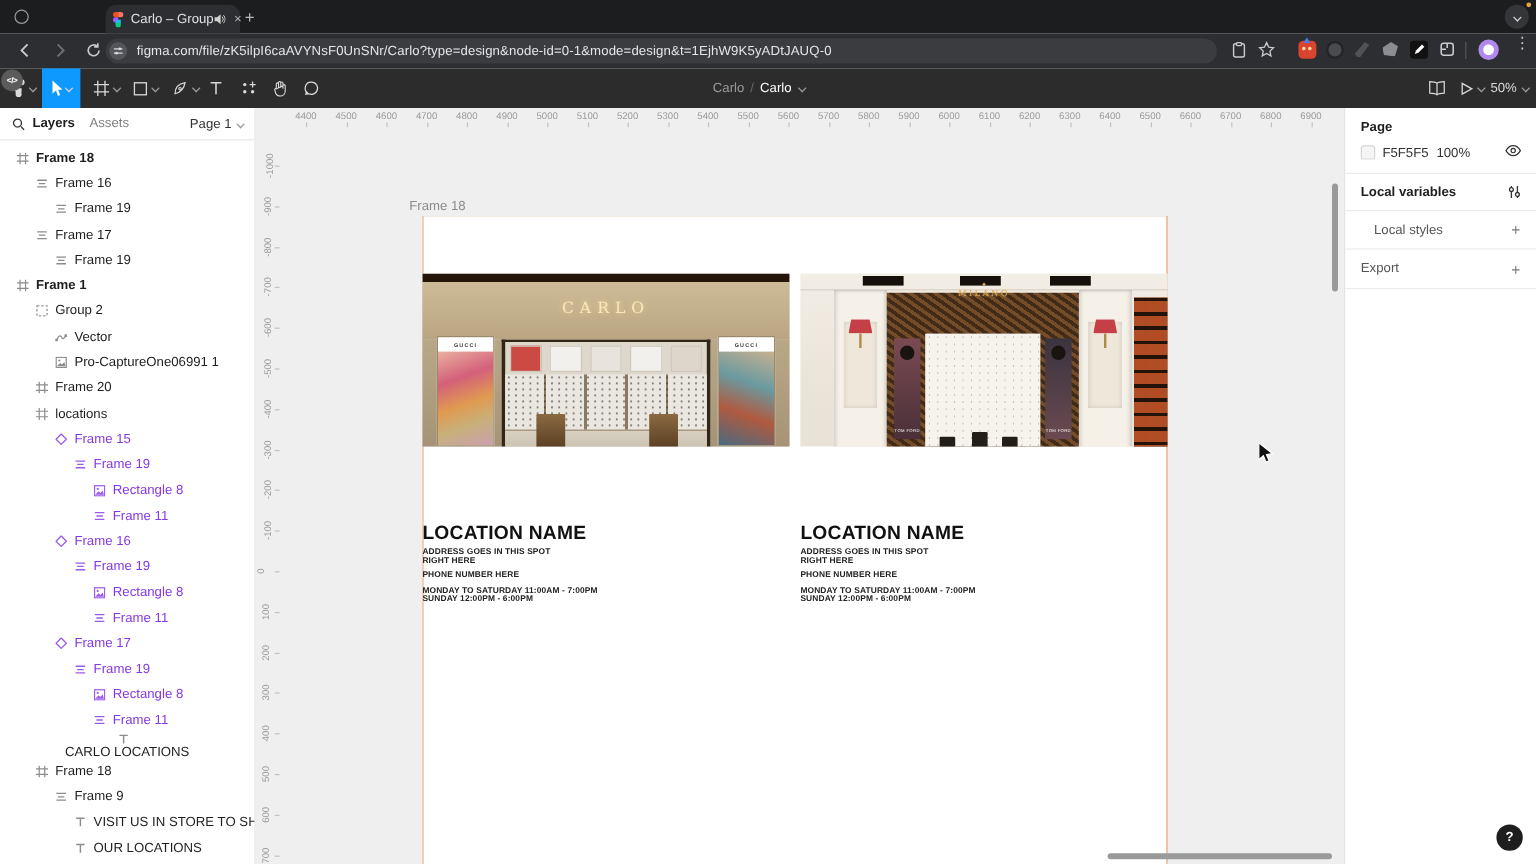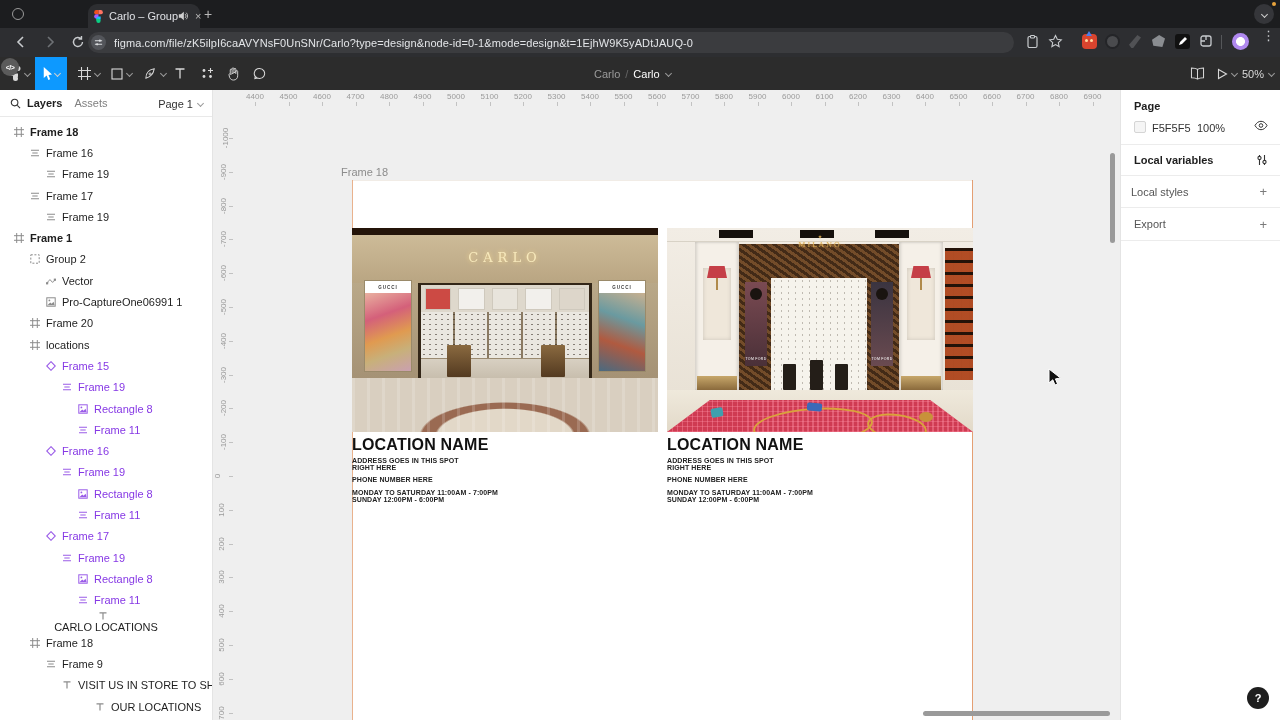--- a/index.html
+++ b/index.html
@@ -61,21 +61,21 @@
   #frame18{position:absolute;left:139px;top:90px;width:621px;height:540px;background:#fff;border-top:1px solid #f1ece6}
   #frame18-label{position:absolute;left:128px;top:76px;font-size:11px;color:#8c8c8c}
   .guide{position:absolute;top:90px;width:1px;height:540px;background:#e5a579;opacity:.85}
   .card-title{position:absolute;font-size:16px;line-height:13px;font-weight:bold;color:#111;letter-spacing:.2px}
   .card-small{position:absolute;font-size:7px;line-height:6.8px;font-weight:bold;color:#222;letter-spacing:.1px}
   #hscroll{position:absolute;left:710px;top:621px;width:187px;height:5px;border-radius:3px;background:#9a9a9a}
   #vscroll{position:absolute;left:897px;top:63px;width:5px;height:90px;border-radius:3px;background:#9a9a9a}
   #help-btn{position:absolute;right:11px;bottom:11px;width:22px;height:22px;border-radius:50%;background:#1e1e1e;color:#fff;font-size:11px;font-weight:bold;display:flex;align-items:center;justify-content:center}
 
   
-  .store{position:absolute;width:306px;height:204px;overflow:hidden}
+  .store{position:absolute;width:306px;height:144px;overflow:hidden}
   #store1{left:139px;top:138px;background:#cfc5b6}
   .s1-ceiling{position:absolute;left:0;top:0;width:306px;height:7px;background:#241409}
   .s1-facade{position:absolute;left:0;top:7px;width:306px;height:48px;background:linear-gradient(#cdbb98,#b9a582),repeating-linear-gradient(115deg,rgba(255,255,255,.07) 0 6px,transparent 6px 14px)}
   .s1-sign{position:absolute;left:0;top:22px;width:100%;text-align:center;font-family:"DejaVu Serif",serif;font-size:13px;letter-spacing:5px;color:#f7e9bc;text-shadow:0 0 5px rgba(255,225,150,.9)}
   .s1-wall{position:absolute;top:55px;width:66px;height:95px;background:linear-gradient(#b9a888,#a59275)}
   .s1-box{position:absolute;top:52px;width:48px;height:92px;border:1px solid #9a8a6a;background:#fff}
   .s1-box .bhead{height:12px;display:flex;align-items:center;justify-content:center;font-size:4.5px;letter-spacing:1px;color:#3a3a3a;font-weight:bold}
   .s1-box .bposter{height:78px}
   .s1-front{position:absolute;left:66px;top:55px;width:174px;height:95px;background:#ded8cc;border-left:3px solid #332617;border-right:3px solid #332617;border-top:2px solid #332617}
   .s1-posters{position:absolute;left:4px;top:3px;width:160px;height:22px;display:flex;gap:7px}
@@ -526,21 +526,21 @@
           <span class="llabel">Frame 9</span>
         </div>
         <div class="layer-row" style="padding-left: 62px;">
           <span class="licon">
             <svg width="10" height="10" viewBox="0 0 10 10">
               <path d="M1.5 1.8h7M5 1.8v6.8" stroke="currentColor" stroke-width="1.2" fill="none"></path>
             </svg>
           </span>
           <span class="llabel">VISIT US IN STORE TO SHOP THE 2...</span>
         </div>
-        <div class="layer-row" style="padding-left: 95px;">
+        <div class="layer-row" style="padding-left: 62px;">
           <span class="licon">
             <svg width="10" height="10" viewBox="0 0 10 10">
               <path d="M1.5 1.8h7M5 1.8v6.8" stroke="currentColor" stroke-width="1.2" fill="none"></path>
             </svg>
           </span>
           <span class="llabel">OUR LOCATIONS</span>
         </div>
       </div>
   </div>
 
@@ -766,21 +766,21 @@
       <span class="rlabel" style="margin-left:13px">Local variables</span>
       <span style="position:absolute;right:12px">
         <svg width="12" height="12" viewBox="0 0 12 12">
             <path d="M3.5 1v10M8.5 1v10" stroke="#333" stroke-width="1.1"></path>
             <circle cx="3.5" cy="4" r="1.6" fill="#fff" stroke="#333" stroke-width="1.1"></circle>
             <circle cx="8.5" cy="8" r="1.6" fill="#fff" stroke="#333" stroke-width="1.1"></circle>
           </svg>
       </span>
     </div>
     <div class="rsec" style="height:32px;display:flex;align-items:center">
-      <span style="margin-left:10px;color:#555">Local styles</span>
+      <span style="margin-left:24px;color:#555">Local styles</span>
       <span class="plus" style="position:absolute;right:13px">+</span>
     </div>
     <div class="rsec" style="height:33px;display:flex;align-items:center">
       <span style="margin-left:13px;color:#555">Export</span>
       <span class="plus" style="position:absolute;right:13px">+</span>
     </div>
   </div>
 
   <div id="help-btn">?</div>
 </div>

